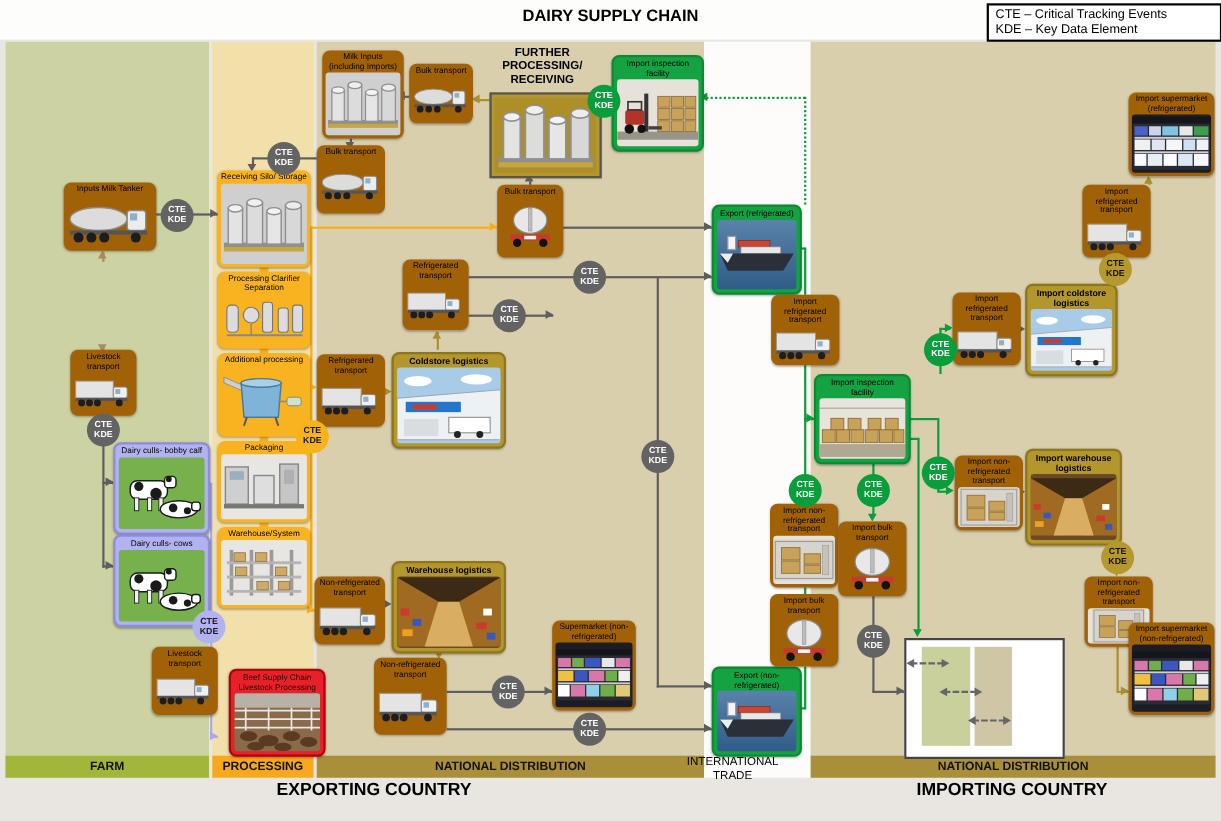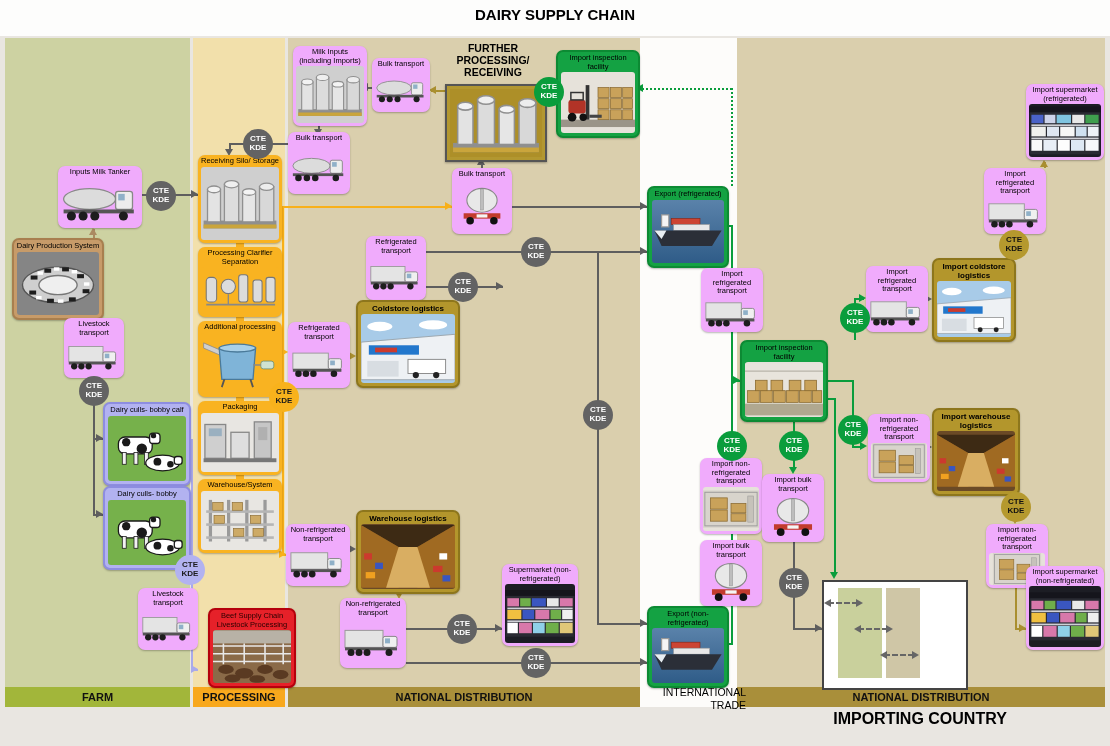--- a/index.html
+++ b/index.html
@@ -8,32 +8,32 @@
   .topstrip{position:absolute;left:0;top:0;width:1110px;height:36px;background:#fdfdfc}
   .title{position:absolute;left:380px;top:6px;width:350px;text-align:center;
          font:bold 15px "Liberation Sans",sans-serif;color:#000;z-index:4}
   .legend{position:absolute;left:897px;top:3px;width:198px;background:#fff;border:2px solid #000;
           padding:1px 6px;font:11.5px/1.25 "Liberation Sans",sans-serif;color:#000;z-index:4}
   .col{position:absolute;top:38px;height:669px}
   .band{position:absolute;left:0;right:0;bottom:0;height:20px;display:flex;align-items:center;
         justify-content:center;font:bold 11px "Liberation Sans",sans-serif;color:#111}
   .country{position:absolute;top:710px;width:320px;text-align:center;
            font:bold 16px "Liberation Sans",sans-serif;color:#000}
-  .inttrade{position:absolute;left:630px;top:686px;width:116px;text-align:right;
+  .inttrade{position:absolute;left:608px;top:686px;width:116px;text-align:center;
             font:10.5px/1.2 "Liberation Sans",sans-serif;color:#000;z-index:3}
   .sec-title{position:absolute;font-weight:bold;text-align:center;color:#000;z-index:3;
              line-height:1.15}
   
   .node{position:absolute;display:flex;flex-direction:column;border-radius:7px;z-index:2;
         box-shadow:0 1px 2px rgba(0,0,0,.28)}
   .lb{padding:2px 2px 1px;font-size:7.5px;line-height:1.15;text-align:center;color:#000}
   .lb.b{font-weight:bold;font-size:8px}
   .img{flex:1;margin:0 3px 3px;border-radius:3px;overflow:hidden;position:relative;background:#e9e7e2}
   .pict{position:absolute;inset:0;width:100%;height:100%}
-  .n-gray{background:#f0abfc}
+  .n-gray{background:#a16207}
   .n-orange{background:#f9b321}
   .n-gold{background:#b3962c;border:2px solid #8d761c}
   .n-green{background:#14a243;border:2px solid #0c8a33}
   .n-red{background:#e62129;border:2px solid #b5000c}
   .n-purple{background:#b2b2f0;border:2px solid #8d8de0}
   .n-tan{background:#c79b69;border:2px solid #a87f4f}
   .wframe{position:absolute;background:#b29730;border:2px solid #555;z-index:2;box-shadow:0 1px 2px rgba(0,0,0,.3)}
   .wframe .inner{position:absolute;inset:3px;background:#ad8f28}
   .idp-box{position:absolute;background:#fff;border:2px solid #444;z-index:2}
   .idp-col{position:absolute;z-index:2}
@@ -338,35 +338,40 @@
           <rect x="40" y="26" width="8" height="6"></rect>
     </g>
   </symbol>
 </defs>
 </svg>
 
 <div id="stage">
 
   <div class="topstrip"></div>
   <div class="title">DAIRY SUPPLY CHAIN</div>
+  <div class="legend">
+    <div>CTE – Critical Tracking Events</div>
+    <div>KDE – Key Data Element</div>
+  </div>
 
   <div class="col" style="left:5px;width:185px;background:#cdd2a2">
     <div class="band" style="background:#a2b63a">FARM</div>
   </div>
   <div class="col" style="left:193px;width:92px;background:#f2e0ab">
     <div class="band" style="background:#f8a81d">PROCESSING</div>
   </div>
   <div class="col" style="left:288px;width:352px;background:#dacfad">
     <div class="band" style="background:#a98f3a">NATIONAL DISTRIBUTION</div>
   </div>
   <div class="col" style="left:640px;width:97px;background:#fdfcfa"></div>
   <div class="col" style="left:737px;width:368px;background:#dacfad">
     <div class="band" style="background:#a98f3a">NATIONAL DISTRIBUTION</div>
   </div>
   <div class="inttrade">INTERNATIONAL TRADE</div>
+  <div class="country" style="left:180px">EXPORTING COUNTRY</div>
   <div class="country" style="left:760px">IMPORTING COUNTRY</div>
 
   <div class="ln v c-brown" style="left:93px;top:229px;height:9px"></div>
   <i class="ar ar-u" style="left:89px;top:228px;--c:#ab8a62"></i>
   <div class="ln v c-brown" style="left:93px;top:316px;height:5px"></div>
   <i class="ar ar-d" style="left:89px;top:313px;--c:#ab8a62"></i>
 
   <div class="ln h c-gray" style="left:142px;top:194px;width:56px"></div>
   <i class="ar ar-r" style="left:191px;top:190px"></i>
 
@@ -489,46 +494,38 @@
   <div class="oc" style="left:236px;top:475px"></div>
 
   <div class="node n-gray" style="left:58px;top:166px;width:84px;height:62px">
     <div class="lb">Inputs Milk Tanker</div>
     <div class="img bg-none">
         <svg class="pict">
           <use href="#s-tanker"></use>
         </svg>
       </div>
   </div>
-  <div class="node n-tan" style="left:12px;top:238px;width:88px;height:78px">
-    <div class="lb">Dairy Production System</div>
-    <div class="img bg-floor">
-        <svg class="pict">
-          <use href="#s-parlor"></use>
-        </svg>
-      </div>
-  </div>
   <div class="node n-gray" style="left:64px;top:318px;width:60px;height:60px">
     <div class="lb">Livestock transport</div>
     <div class="img bg-none">
         <svg class="pict">
           <use href="#s-boxtruck"></use>
         </svg>
       </div>
   </div>
   <div class="node n-purple" style="left:103px;top:402px;width:84px;height:80px">
     <div class="lb">Dairy culls- bobby calf</div>
     <div class="img bg-grass">
         <svg class="pict">
           <use href="#s-cows"></use>
         </svg>
       </div>
   </div>
   <div class="node n-purple" style="left:103px;top:486px;width:84px;height:80px">
-    <div class="lb">Dairy culls- bobby</div>
+    <div class="lb">Dairy culls- cows</div>
     <div class="img bg-grass">
         <svg class="pict">
           <use href="#s-cows"></use>
         </svg>
       </div>
   </div>
   <div class="node n-gray" style="left:138px;top:588px;width:60px;height:62px">
     <div class="lb">Livestock transport</div>
     <div class="img bg-none">
         <svg class="pict">
@@ -633,21 +630,21 @@
       </div>
   </div>
   <div class="node n-gray" style="left:366px;top:236px;width:60px;height:64px">
     <div class="lb">Refrigerated transport</div>
     <div class="img bg-none">
         <svg class="pict">
           <use href="#s-boxtruck"></use>
         </svg>
       </div>
   </div>
-  <div class="node n-gold" style="left:356px;top:300px;width:100px;height:84px">
+  <div class="node n-gold" style="left:356px;top:320px;width:100px;height:84px">
     <div class="lb b">Coldstore logistics</div>
     <div class="img bg-sky">
         <svg class="pict">
           <use href="#s-cold"></use>
         </svg>
       </div>
   </div>
   <div class="node n-gray" style="left:288px;top:322px;width:62px;height:66px">
     <div class="lb">Refrigerated transport</div>
     <div class="img bg-none">

